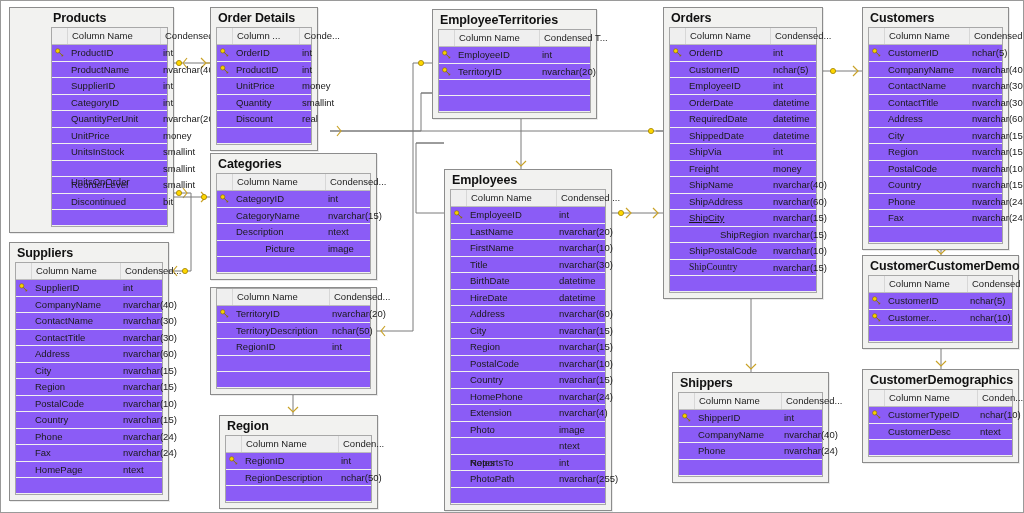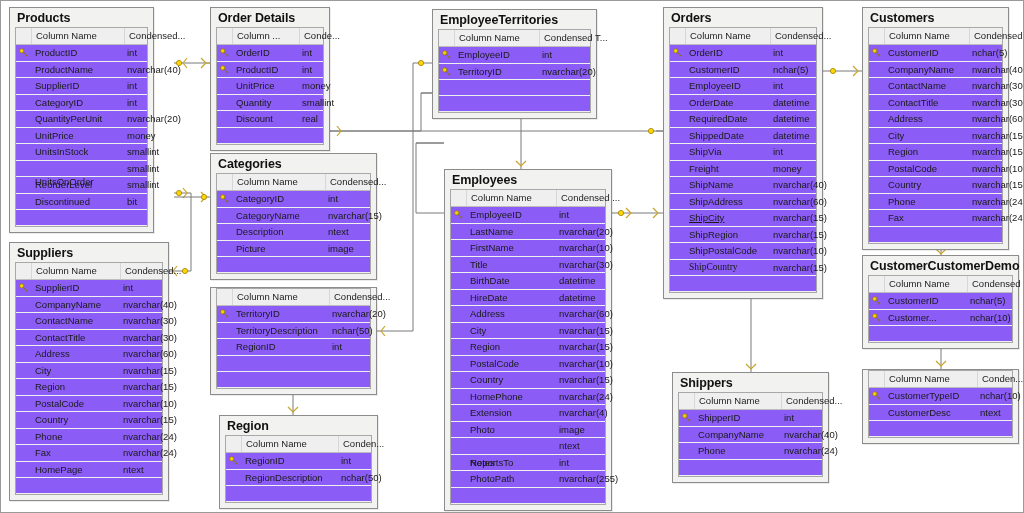--- a/index.html
+++ b/index.html
@@ -187,21 +187,21 @@
     <path class="connend" d="M935 360 L940 365 L945 360"></path>
 
     <path class="conn" d="M292 373 L292 414"></path>
     <circle class="keydot" cx="292" cy="380" r="2.6"></circle>
     <path class="connend" d="M287 406 L292 411 L297 406"></path>
 
     <circle class="keydot" cx="203" cy="196" r="2.6"></circle>
   </svg>
 
   <div id="tables">
-      <div class="table-box" style="left: 8px; top: 6px; width: 145px;">
+      <div class="table-box" style="left: 8px; top: 6px; width: 165px; padding-left: 36px;">
         <div class="table-title">Products</div>
         <div class="grid">
           <div class="grid-head">
             <div class="key-col"></div>
             <div class="c1" style="flex: 0 0 88px;">Column Name</div>
             <div class="c2">Condensed...</div>
           </div>
           <div class="row">
             <div class="key-col">
               <span class="keyicon">
@@ -259,21 +259,21 @@
             <div class="c1" style="flex: 0 0 88px;">Discontinued</div>
             <div class="c2">bit</div>
           </div>
           <div class="row empty">
             <div class="key-col"></div>
             <div class="c1" style="flex: 0 0 88px;"></div>
             <div class="c2"></div>
           </div>
         </div>
       </div>
-      <div class="table-box" style="left: 209px; top: 6px; width: 120px;">
+      <div class="table-box" style="left: 209px; top: 6px; width: 108px;">
         <div class="table-title">Order Details</div>
         <div class="grid">
           <div class="grid-head">
             <div class="key-col"></div>
             <div class="c1" style="flex: 0 0 62px;">Column ...</div>
             <div class="c2">Conde...</div>
           </div>
           <div class="row">
             <div class="key-col">
               <span class="keyicon">
@@ -429,21 +429,21 @@
             <div class="c1" style="flex: 0 0 80px;">ShipAddress</div>
             <div class="c2">nvarchar(60)</div>
           </div>
           <div class="row">
             <div class="key-col"></div>
             <div class="c1" style="flex: 0 0 80px; text-decoration: underline;">ShipCity</div>
             <div class="c2">nvarchar(15)</div>
           </div>
           <div class="row">
             <div class="key-col"></div>
-            <div class="c1" style="flex: 0 0 80px;">ShipRegion</div>
+            <div class="c1" style="flex: 0 0 80px; text-align: right;">ShipRegion</div>
             <div class="c2">nvarchar(15)</div>
           </div>
           <div class="row">
             <div class="key-col"></div>
             <div class="c1" style="flex: 0 0 80px;">ShipPostalCode</div>
             <div class="c2">nvarchar(10)</div>
           </div>
           <div class="row">
             <div class="key-col"></div>
             <div class="c1" style="flex: 0 0 80px; font-family: Liberation Serif, serif;">ShipCountry</div>
@@ -558,21 +558,21 @@
             <div class="c1" style="flex: 0 0 88px;">CategoryName</div>
             <div class="c2">nvarchar(15)</div>
           </div>
           <div class="row">
             <div class="key-col"></div>
             <div class="c1" style="flex: 0 0 88px;">Description</div>
             <div class="c2">ntext</div>
           </div>
           <div class="row">
             <div class="key-col"></div>
-            <div class="c1" style="flex: 0 0 88px;">Picture</div>
+            <div class="c1" style="flex: 0 0 88px; text-align: center;">Picture</div>
             <div class="c2">image</div>
           </div>
           <div class="row empty">
             <div class="key-col"></div>
             <div class="c1" style="flex: 0 0 88px;"></div>
             <div class="c2"></div>
           </div>
         </div>
       </div>
       <div class="table-box" style="left: 443px; top: 168px; width: 168px;">
@@ -907,20 +907,21 @@
             <div class="c2">nchar(10)</div>
           </div>
           <div class="row empty">
             <div class="key-col"></div>
             <div class="c1" style="flex: 0 0 78px;"></div>
             <div class="c2"></div>
           </div>
         </div>
       </div>
       <div class="table-box" style="left: 861px; top: 368px; width: 157px;">
+        <div class="table-title">CustomerDemographics</div>
         <div class="grid">
           <div class="grid-head">
             <div class="key-col"></div>
             <div class="c1" style="flex: 0 0 88px;">Column Name</div>
             <div class="c2">Conden...</div>
           </div>
           <div class="row">
             <div class="key-col">
               <span class="keyicon">
                 <svg viewBox="0 0 10 10" width="9" height="9">

